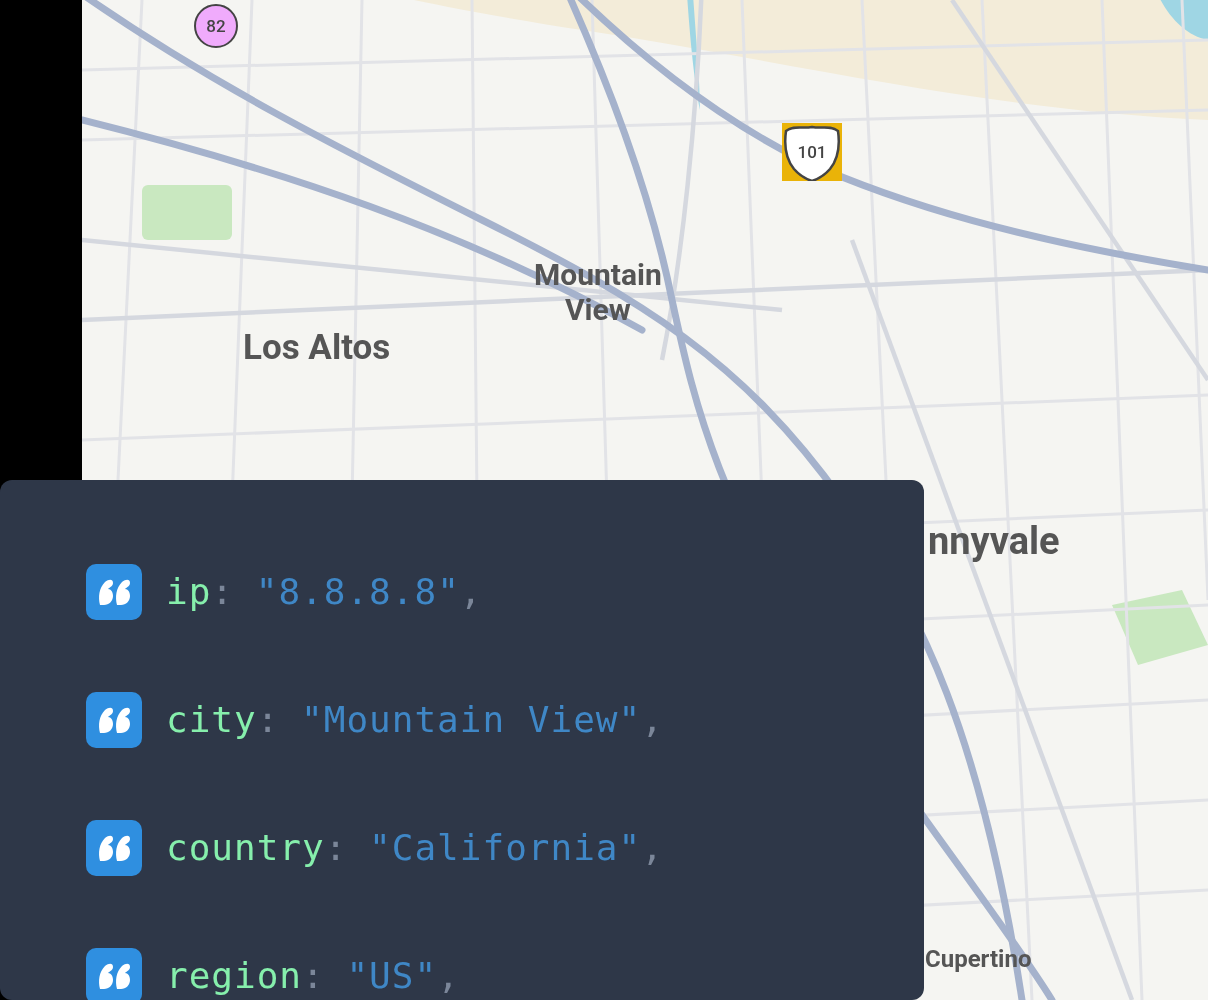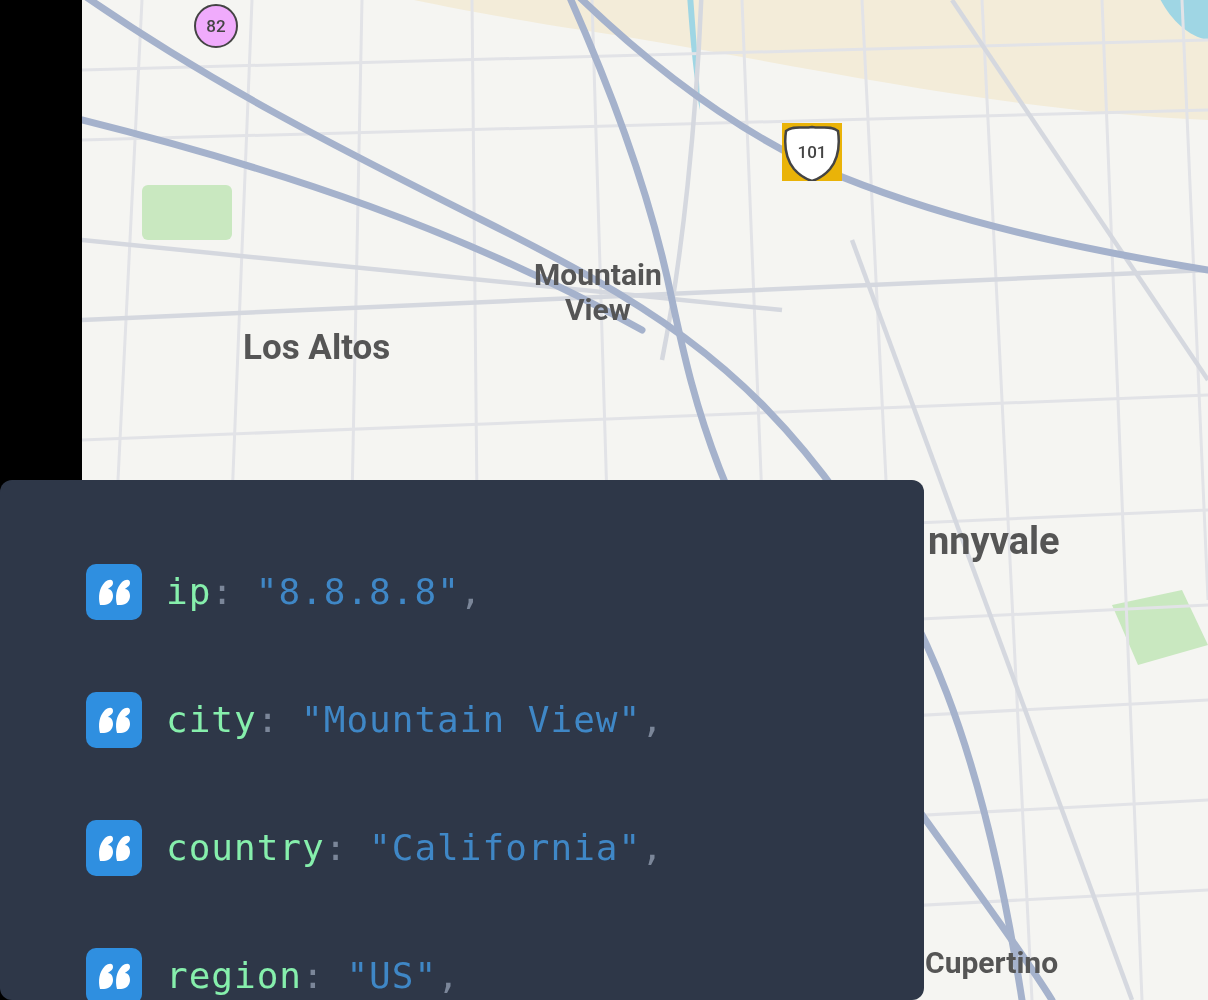--- a/index.html
+++ b/index.html
@@ -170,21 +170,21 @@
   <div class="map-label" style="left:452px; top:257px; font-size:30px;">
     <span>Mountain</span>
     <span class="sub">View</span>
   </div>
   <div class="map-label" style="left:161px; top:327px; font-size:35px;">
     <span>Los Altos</span>
   </div>
   <div class="map-label" style="left:846px; top:519px; font-size:38px;">
     <span>nnyvale</span>
   </div>
-  <div class="map-label" style="left:843px; top:945px; font-size:30px;">
+  <div class="map-label" style="left:843px; top:945px; font-size:24px;">
     <span>Cupertino</span>
   </div>
 </div>
 
 <div class="code-panel">
 
   <div class="code-row">
     <div class="quote-badge">
       <svg width="34" height="26" viewBox="0 0 34 26">
           <path fill="#fff" d="M3 26 C1 18 2 9 8 3 C12 0 16 0 16 4 C16 7 13 8 11 10 C14 10 16 13 16 17 C16 22 12 26 7 26 Z M20 26 C18 18 19 9 25 3 C29 0 33 0 33 4 C33 7 30 8 28 10 C31 10 33 13 33 17 C33 22 29 26 24 26 Z"></path>

